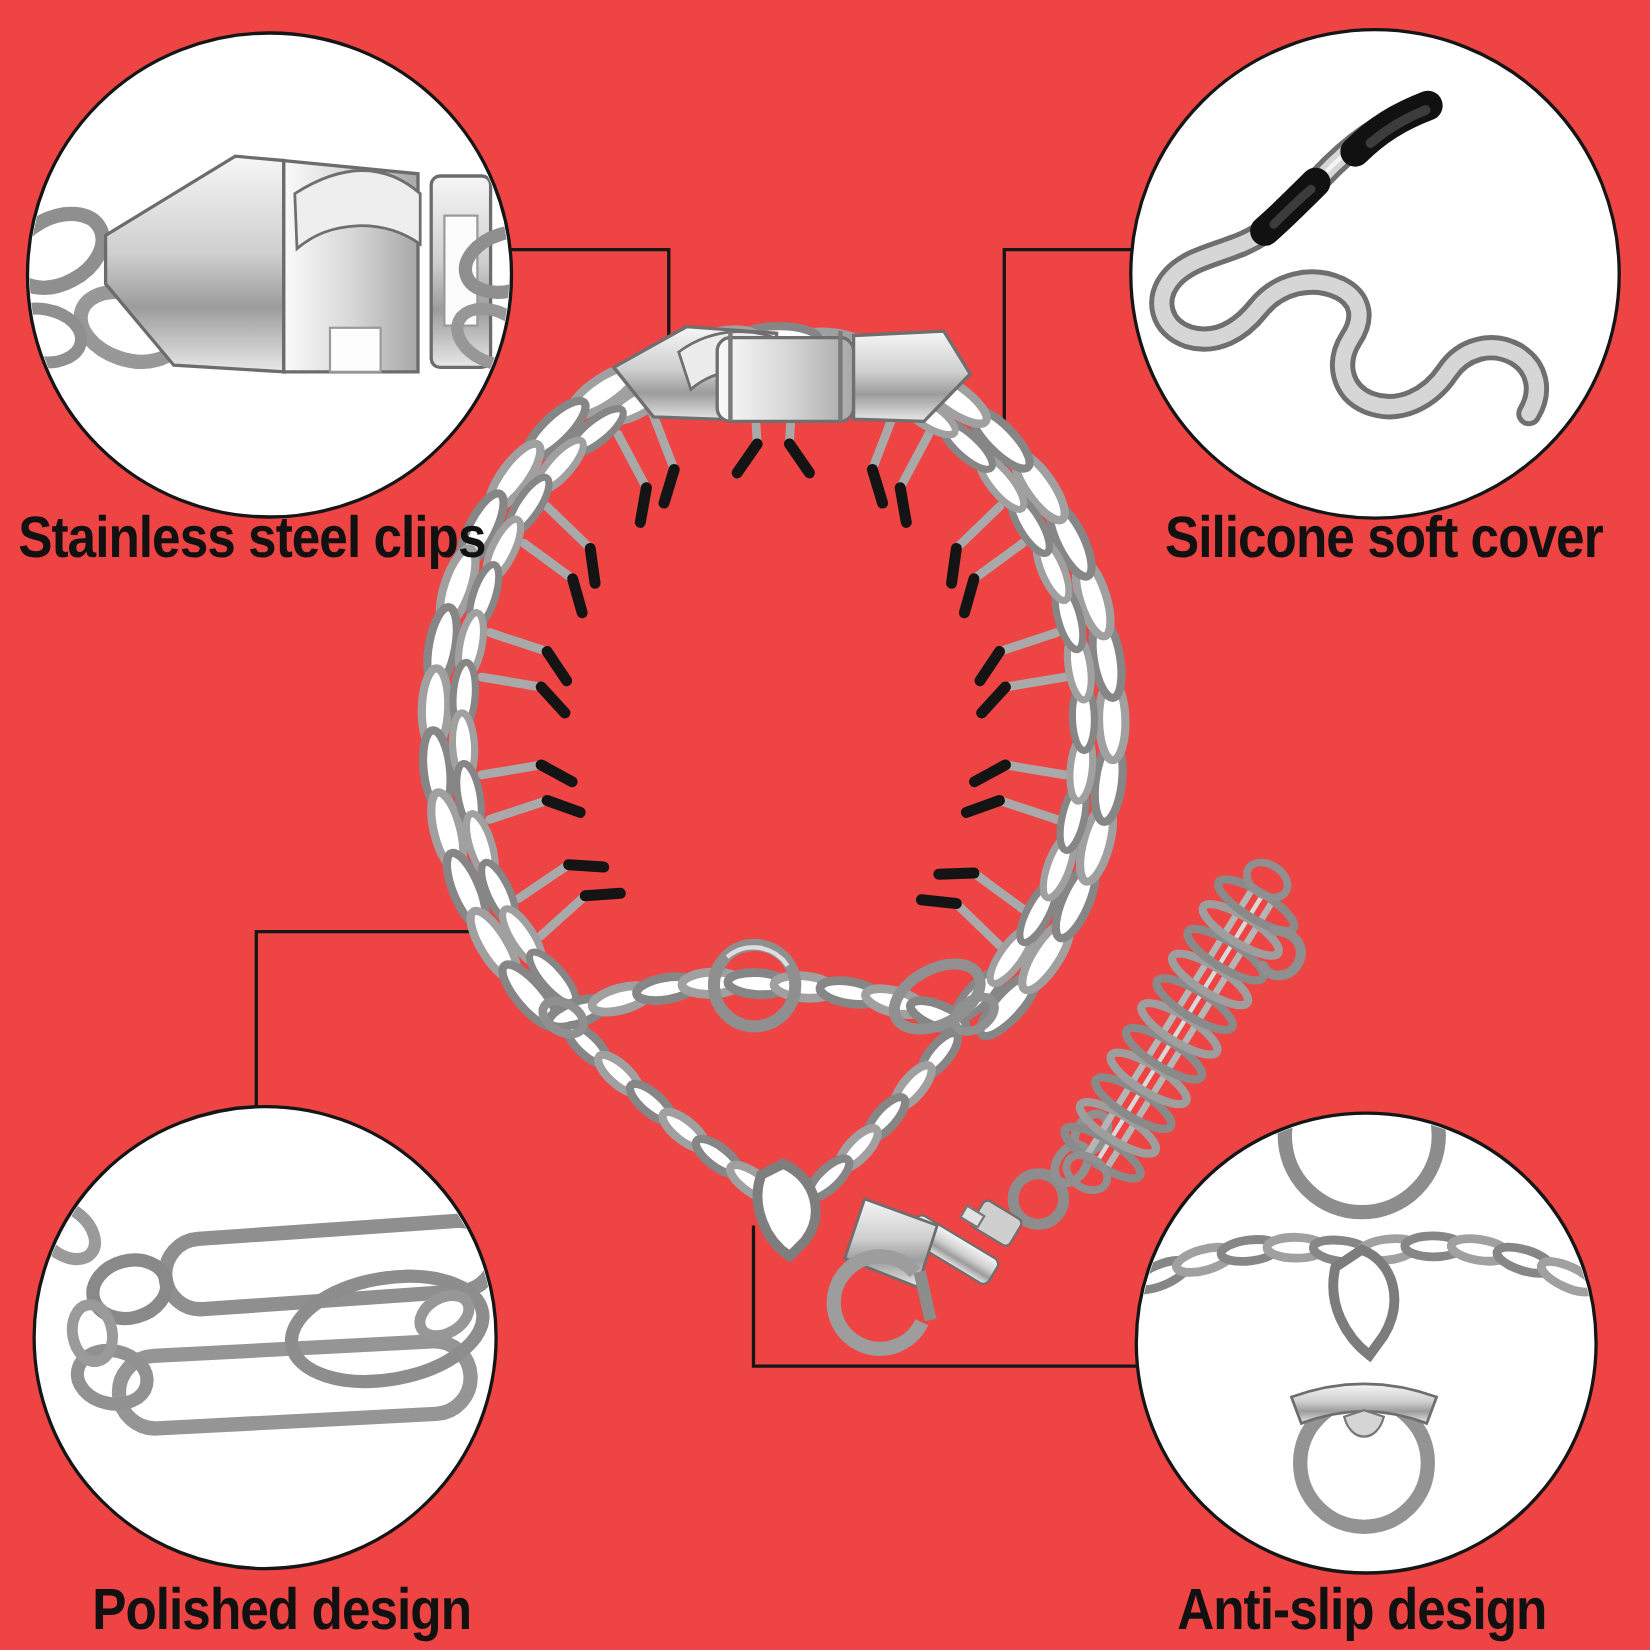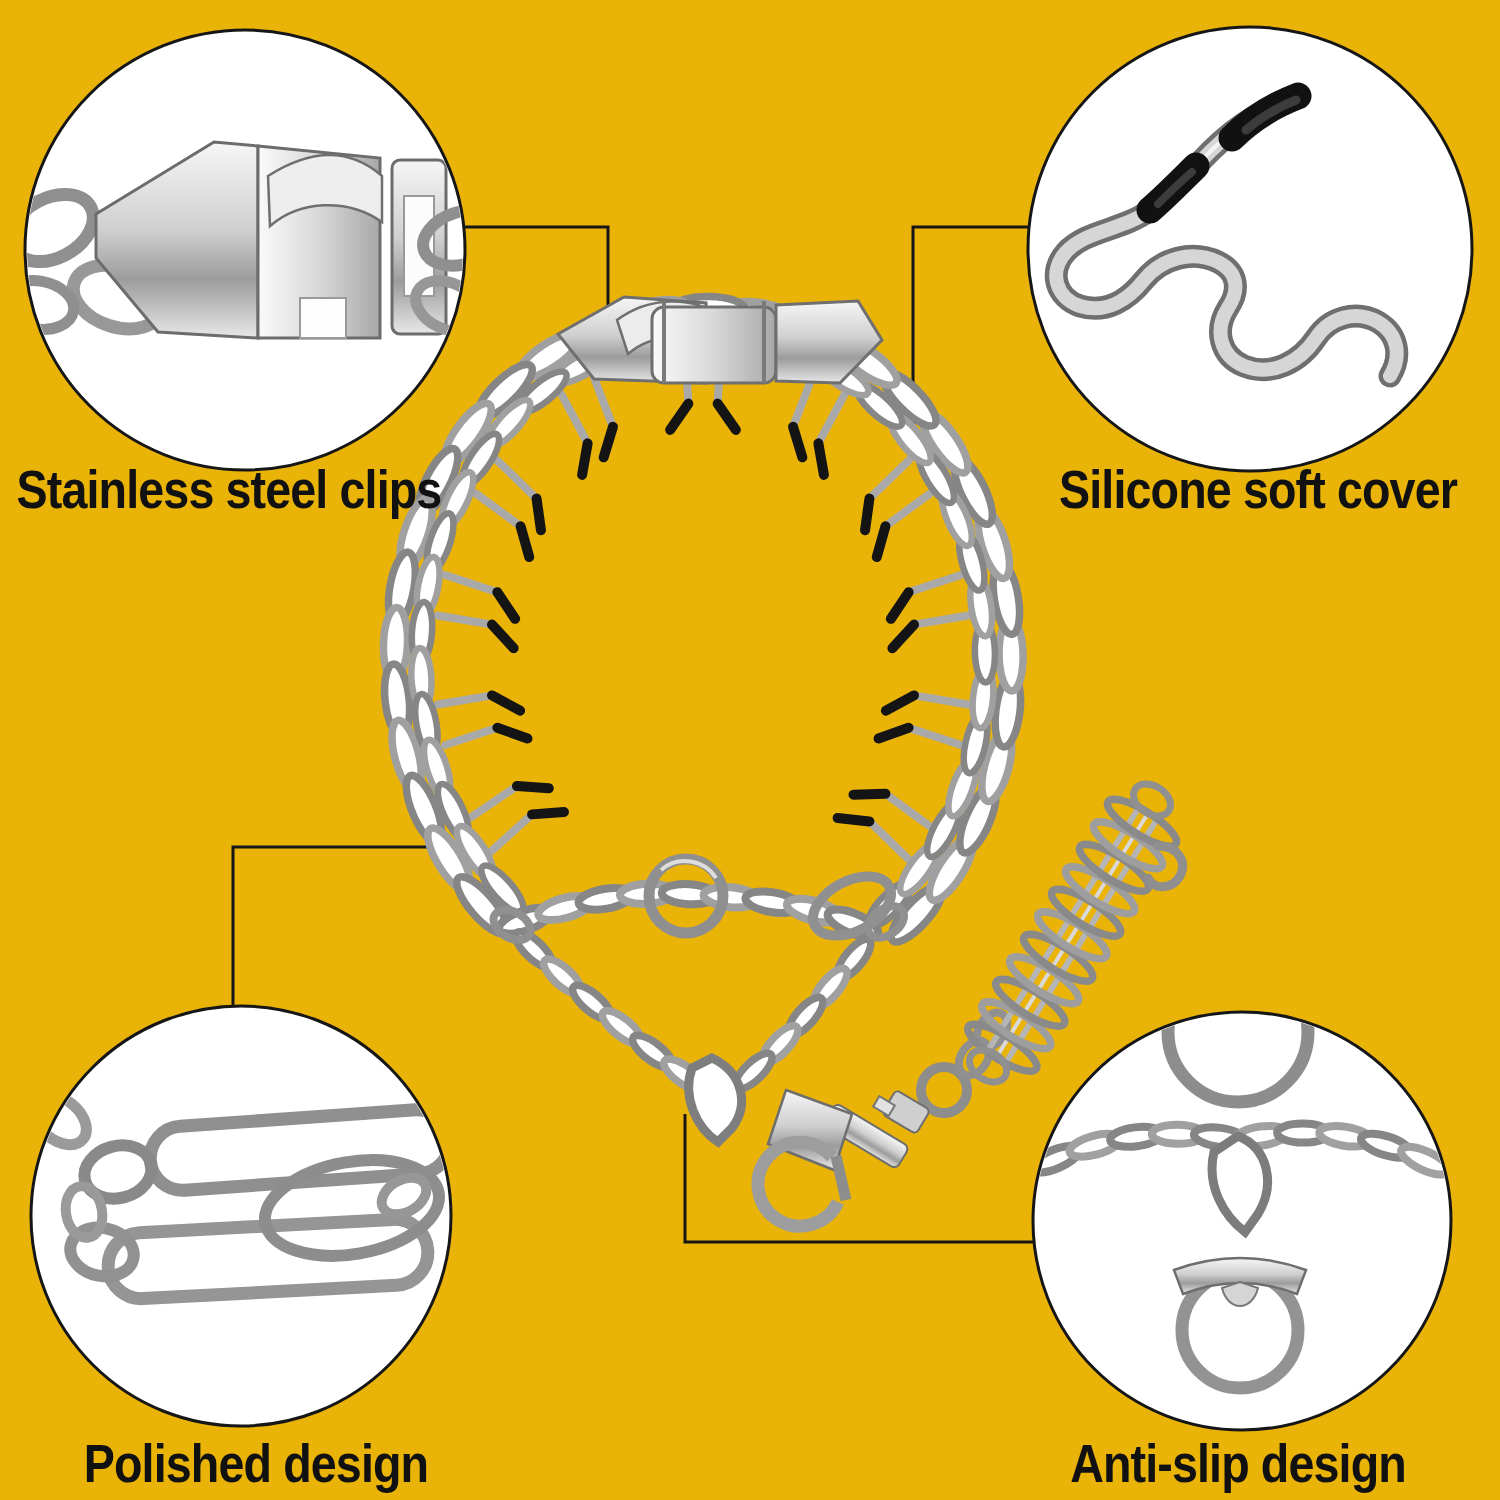--- a/index.html
+++ b/index.html
@@ -1,16 +1,16 @@
 <!DOCTYPE html>
 <html><head>
 <meta charset="utf-8">
 <style>
   html,body{margin:0;padding:0;background:#fff;}
-  #canvas{position:relative;width:1500px;height:1500px;background:#eab308;overflow:hidden;
+  #canvas{position:relative;width:1500px;height:1500px;background:#ef4444;overflow:hidden;
           font-family:"Liberation Sans",sans-serif;}
   #art{position:absolute;left:0;top:0;}
   .callout-label{position:absolute;font-weight:700;font-size:53px;letter-spacing:-1px;
                  color:#111;white-space:nowrap;transform:translate(-50%,-50%) scaleX(.88);}
 </style>
 </head>
 <body>
 
 <div id="canvas">
 

